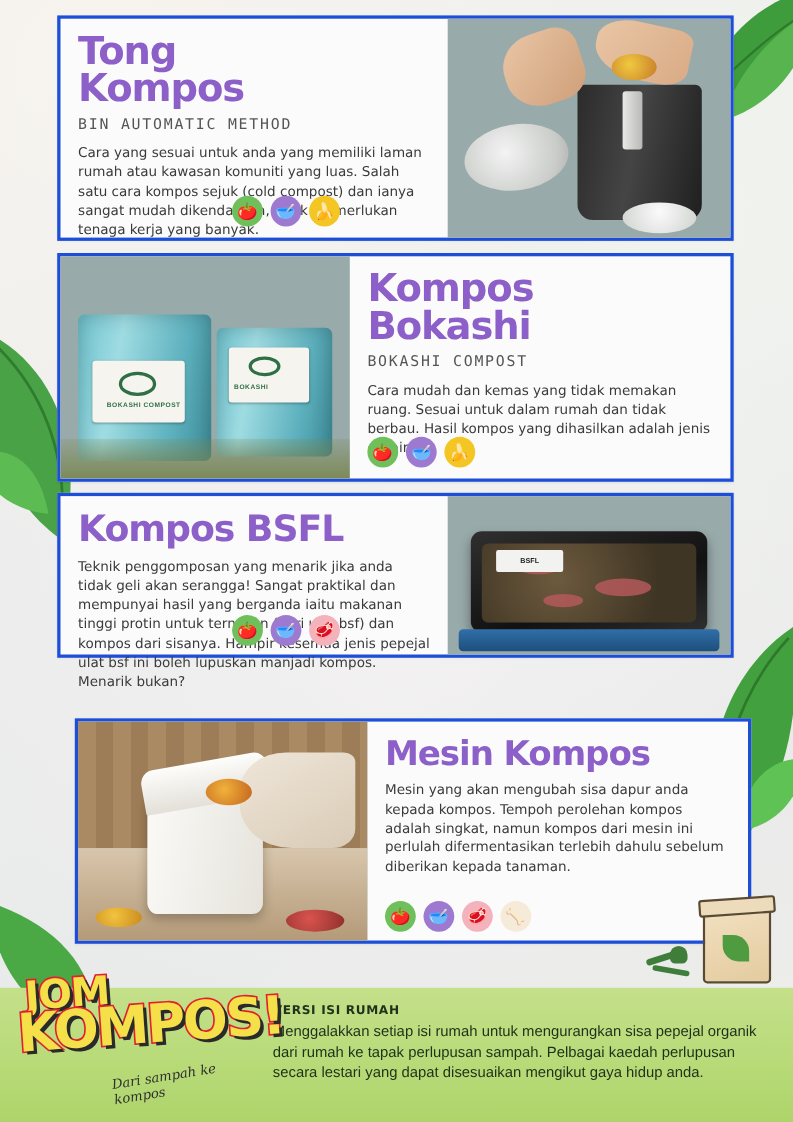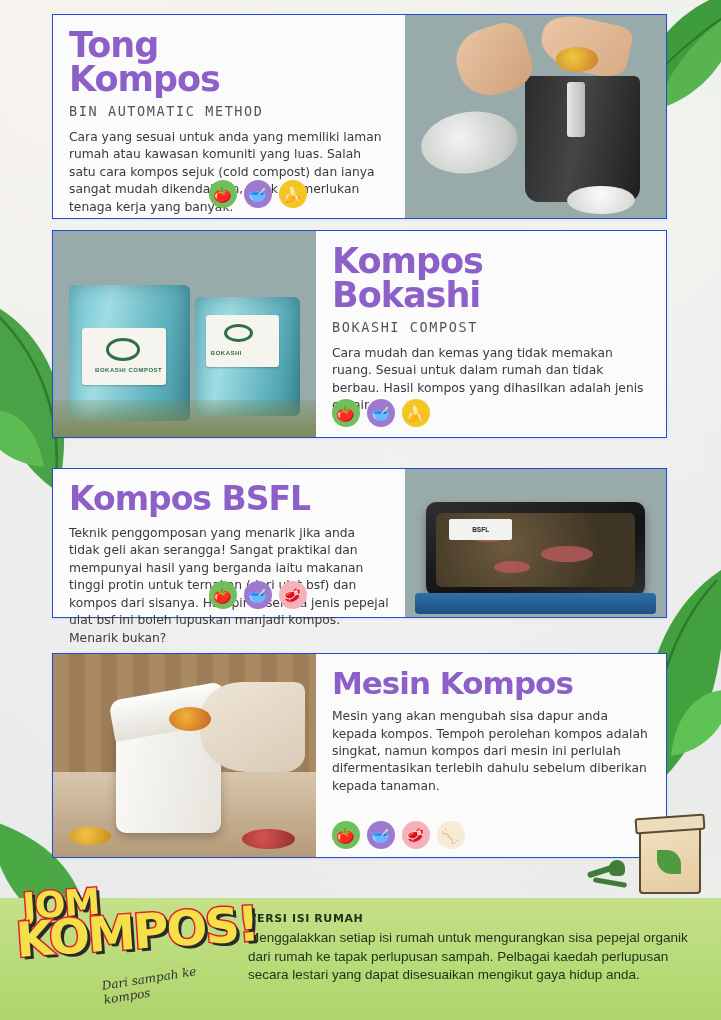--- a/index.html
+++ b/index.html
@@ -20,21 +20,21 @@
       radial-gradient(circle at 88% 20%, #f0f3ee 0%, rgba(240,243,238,0) 45%),
       radial-gradient(circle at 50% 55%, #f3f1f2 0%, rgba(243,241,242,0) 60%),
       linear-gradient(160deg,#f2f0ee 0%, #ecedec 40%, #e9eaea 75%, #eef0ea 100%);
   }
   .leaf { position:absolute; }
 
   
   .card {
     position:absolute;
     background:#fbfbfc;
-    border:1px solid #1d4ed8;
+    border:3px solid #1d4ed8;
     box-shadow: 0 1px 2px rgba(0,0,0,.07);
     display:flex;
   }
   .card .photo { position:relative; overflow:hidden; background:#9aa; }
   .card .body { position:relative; flex:1; padding:14px 16px 10px 16px; }
 
   h1.title {
     margin:0;
     font-family:"DejaVu Sans", sans-serif;
     font-weight:bold;
@@ -258,21 +258,21 @@
     <p class="subtitle">BOKASHI COMPOST</p>
     <p class="desc">Cara mudah dan kemas yang tidak memakan ruang. Sesuai untuk dalam rumah dan tidak berbau. Hasil kompos yang dihasilkan adalah jenis cecair.</p>
     <div class="chips" style="position:absolute;left:16px;bottom:10px;">
       <span class="chip c-green">🍅</span>
       <span class="chip c-purple">🥣</span>
       <span class="chip c-yellow">🍌</span>
     </div>
   </div>
 </div>
 
-<div class="card" style="left:52px; top:448px; width:615px; height:150px;margin-top:20px;">
+<div class="card" style="left:52px; top:448px; width:615px; height:150px;">
   <div class="body" style="width:352px;flex:none;">
     <h1 class="title" style="font-size:33px;">
       <span>Kompos BSFL</span>
     </h1>
     <p class="desc">Teknik penggomposan yang menarik jika anda tidak geli akan serangga! Sangat praktikal dan mempunyai hasil yang berganda iaitu makanan tinggi protin untuk ternakan (dari ulat bsf) dan kompos dari sisanya. Hampir kesemua jenis pepejal ulat bsf ini boleh lupuskan manjadi kompos. Menarik bukan?</p>
     <div class="chips" style="position:absolute;left:156px;bottom:8px;">
       <span class="chip c-green">🍅</span>
       <span class="chip c-purple">🥣</span>
       <span class="chip c-pink">🥩</span>
     </div>
@@ -283,21 +283,21 @@
     <div class="meat" style="left:24%;top:40%;width:16%;height:9%;"></div>
     <div class="meat" style="left:52%;top:52%;width:20%;height:11%;"></div>
     <div class="meat" style="left:34%;top:62%;width:14%;height:8%;"></div>
     <div class="sign">
       <span>BSFL</span>
     </div>
     <div class="blue"></div>
   </div>
 </div>
 
-<div class="card" style="left:52px; top:653px; width:615px; height:205px;">
+<div class="card" style="left:68px; top:653px; width:615px; height:205px;">
   <div class="photo ph4" style="width:263px;">
     <div class="wall"></div>
     <div class="counter"></div>
     <div class="machine"></div>
     <div class="lid2"></div>
     <div class="hand"></div>
     <div class="food"></div>
     <div class="veg" style="left:6%;bottom:6%;width:16%;height:9%;background:radial-gradient(circle at 40% 40%,#f2c340,#c88a1c);"></div>
     <div class="veg" style="left:72%;bottom:4%;width:20%;height:10%;background:radial-gradient(circle at 40% 40%,#d8534e,#8f2f2c);"></div>
   </div>

